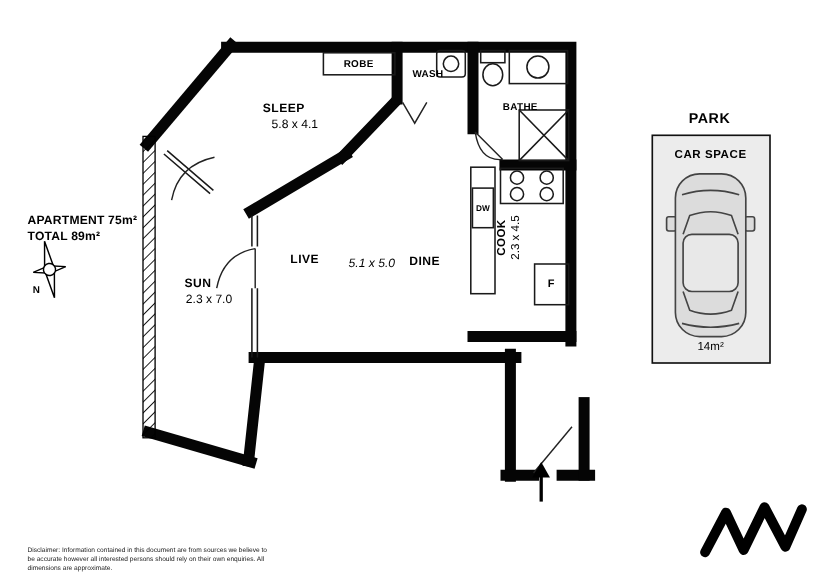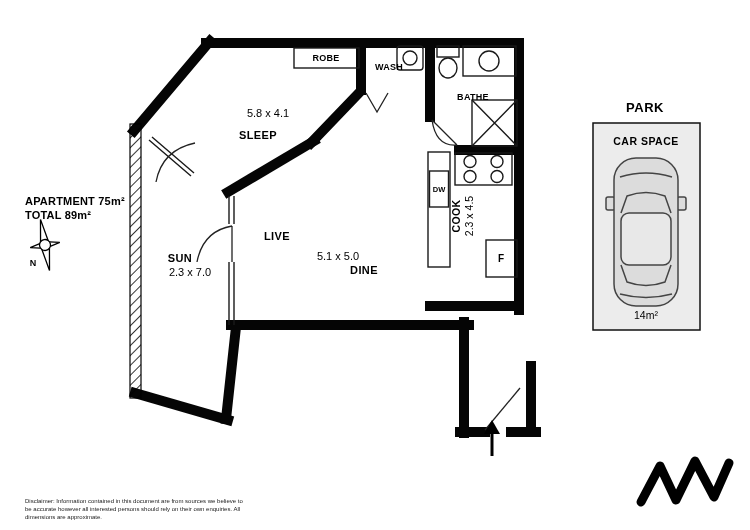--- a/index.html
+++ b/index.html
@@ -123,28 +123,28 @@
     <path d="M 641,502 L 660,466 L 676,500 L 695,461 L 714,497 L 729,463" stroke="#000" stroke-width="9" fill="none" stroke-linecap="round" stroke-linejoin="round"></path>
   </svg>
 
   <div class="block" style="left:25px;top:194px;">
     <div>APARTMENT 75m²</div>
     <div>TOTAL 89m²</div>
   </div>
 
   <div class="lbl n-label" style="left:33px;top:263px;">N</div>
 
-  <div class="lbl room" style="left:258px;top:99px;margin-top:36px;">SLEEP</div>
+  <div class="lbl room" style="left:258px;top:99px;">SLEEP</div>
   <div class="lbl dims" style="left:258px;top:113px;">5.8 x 4.1</div>
   <div class="lbl room-sm" style="left:326px;top:58px;">ROBE</div>
   <div class="lbl room-sm" style="left:389px;top:67px;">WASH</div>
   <div class="lbl room-sm" style="left:473px;top:97px;">BATHE</div>
   <div class="lbl room" style="left:277px;top:236px;">LIVE</div>
-  <div class="lbl dims" style="left:328px;top:256px;">5.1 x 5.0</div>
-  <div class="lbl room" style="left:364px;top:238px;margin-top:32px;">DINE</div>
+  <div class="lbl dims" style="left:328px;top:240px;font-style:italic;">5.1 x 5.0</div>
+  <div class="lbl room" style="left:386px;top:238px;">DINE</div>
   <div class="lbl room" style="left:180px;top:258px;">SUN</div>
   <div class="lbl dims" style="left:180px;top:272px;text-align:right;">2.3 x 7.0</div>
 
   <div class="cook-rot">
     <span class="l1">COOK</span>
     <span class="l2">2.3 x 4.5</span>
   </div>
 
   <div class="lbl tiny" style="left:439px;top:189px;">DW</div>
   <div class="lbl fr" style="left:501px;top:258px;">F</div>

